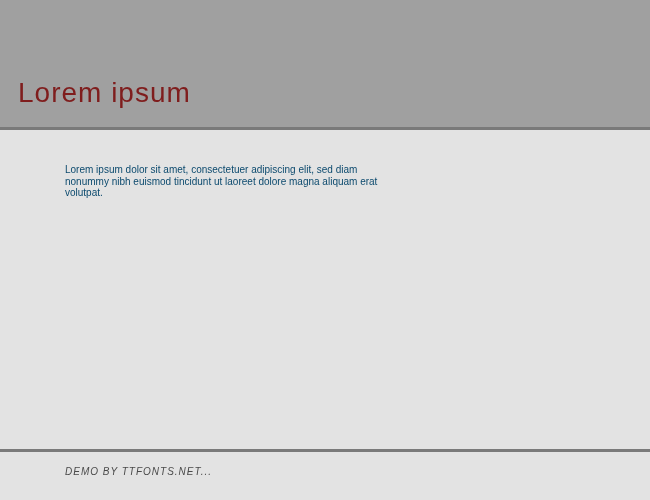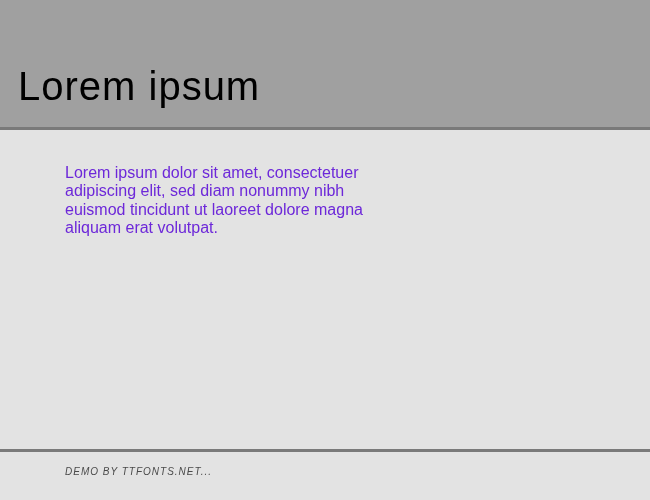--- a/index.html
+++ b/index.html
@@ -18,33 +18,33 @@
     }
     .header {
       background: #a0a0a0;
       height: 130px;
       display: flex;
       align-items: flex-end;
       padding: 0 0 18px 18px;
       border-bottom: 3px solid #7a7a7a;
     }
     .header-title {
-      color: #000000;
-      font-size: 40px;
+      color: #7f1d1d;
+      font-size: 28px;
       font-weight: normal;
       letter-spacing: 1px;
     }
     .main {
       flex: 1;
       padding: 34px 0 0 65px;
       background: #e3e3e3;
     }
     .body-text {
-      color: #6d28d9;
-      font-size: 16px;
+      color: #0c4a6e;
+      font-size: 10px;
       line-height: 1.15;
       max-width: 320px;
     }
     .divider {
       height: 3px;
       background: #7a7a7a;
       width: 100%;
     }
     .footer {
       padding: 14px 0 0 65px;

